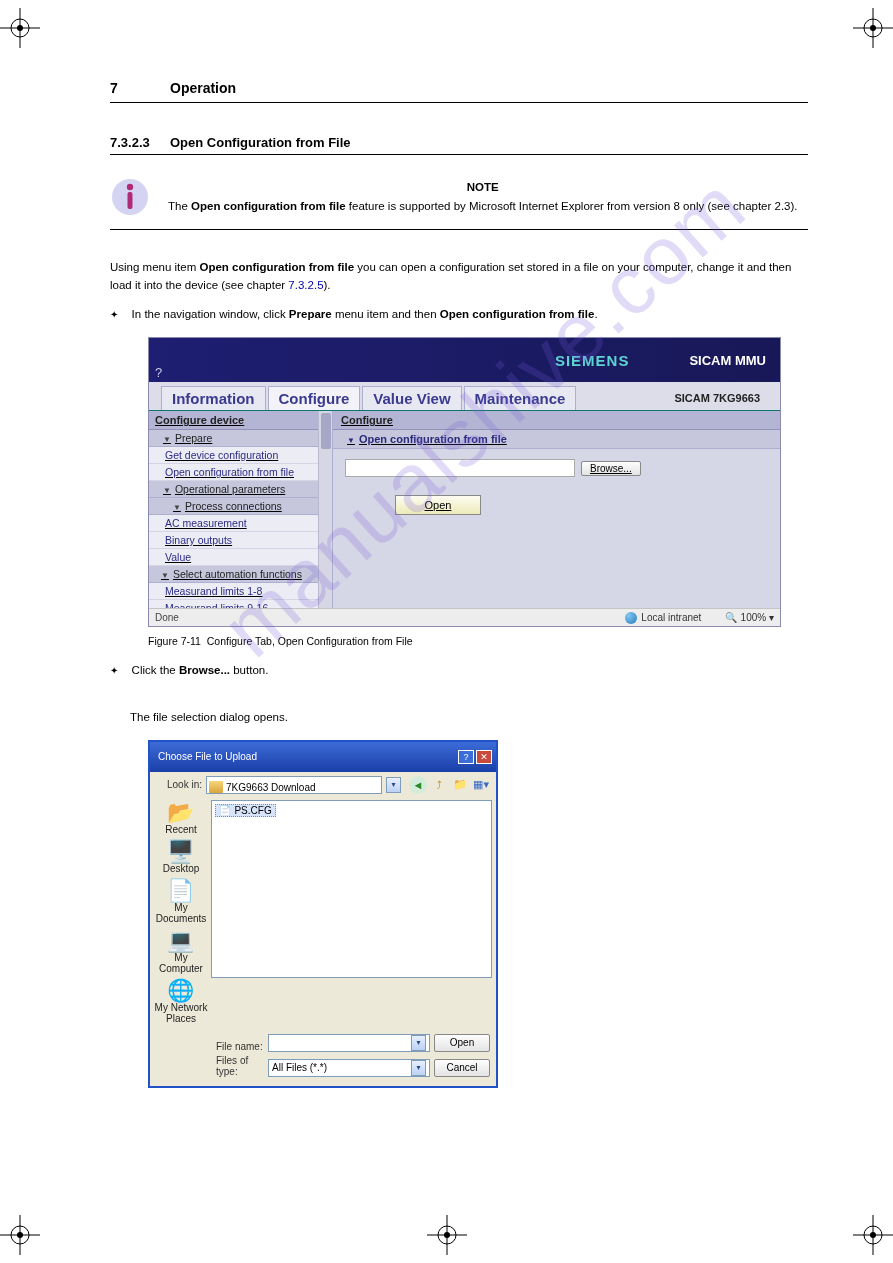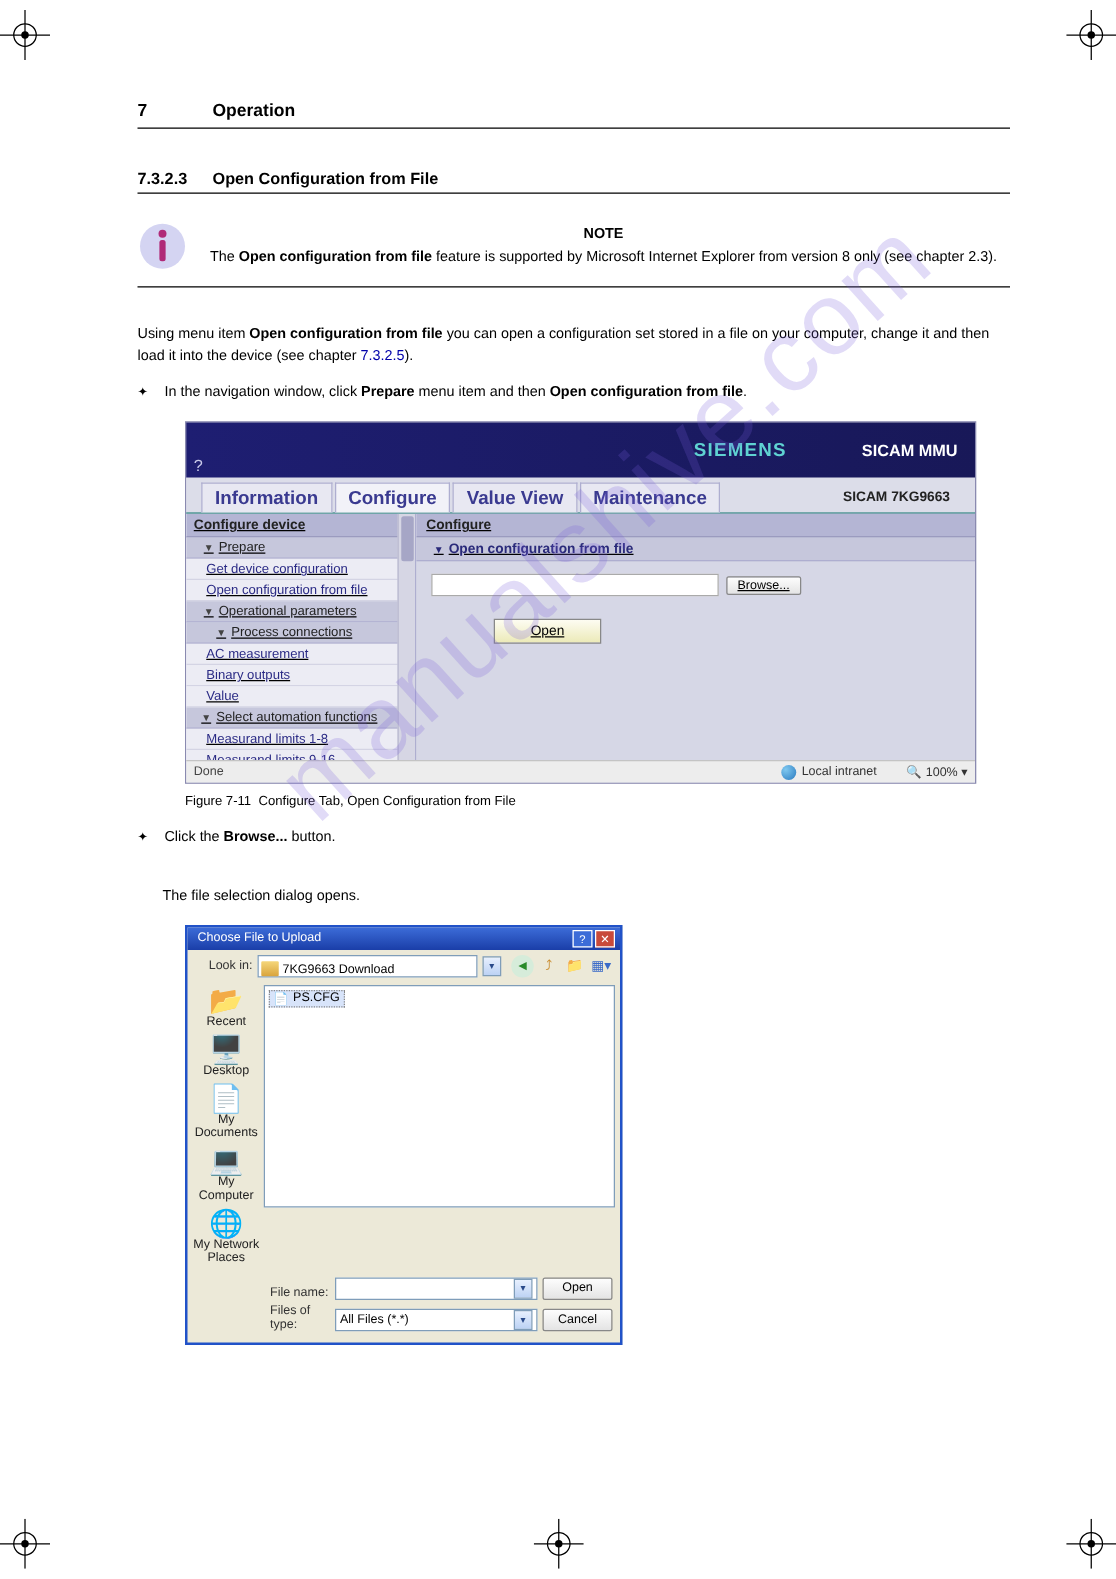--- a/index.html
+++ b/index.html
@@ -302,21 +302,21 @@
       font-size: 10px;
       border: 2px solid #2152c8;
       background: #ece9d8;
     }
     .dlg-title {
       background: linear-gradient(#3c6cd8, #1a3ea8);
       color: #fff;
       padding: 3px 4px 3px 8px;
       display: flex;
       align-items: center;
-      height: 18px;
+      height: 30px;
     }
     .dlg-title-text { flex: 1; font-size: 10px; }
     .dlg-btn {
       width: 16px; height: 14px;
       background: #c84a3a;
       color: #fff;
       font-size: 9px;
       display: flex; align-items: center; justify-content: center;
       border: 1px solid #fff;
       margin-left: 2px;

